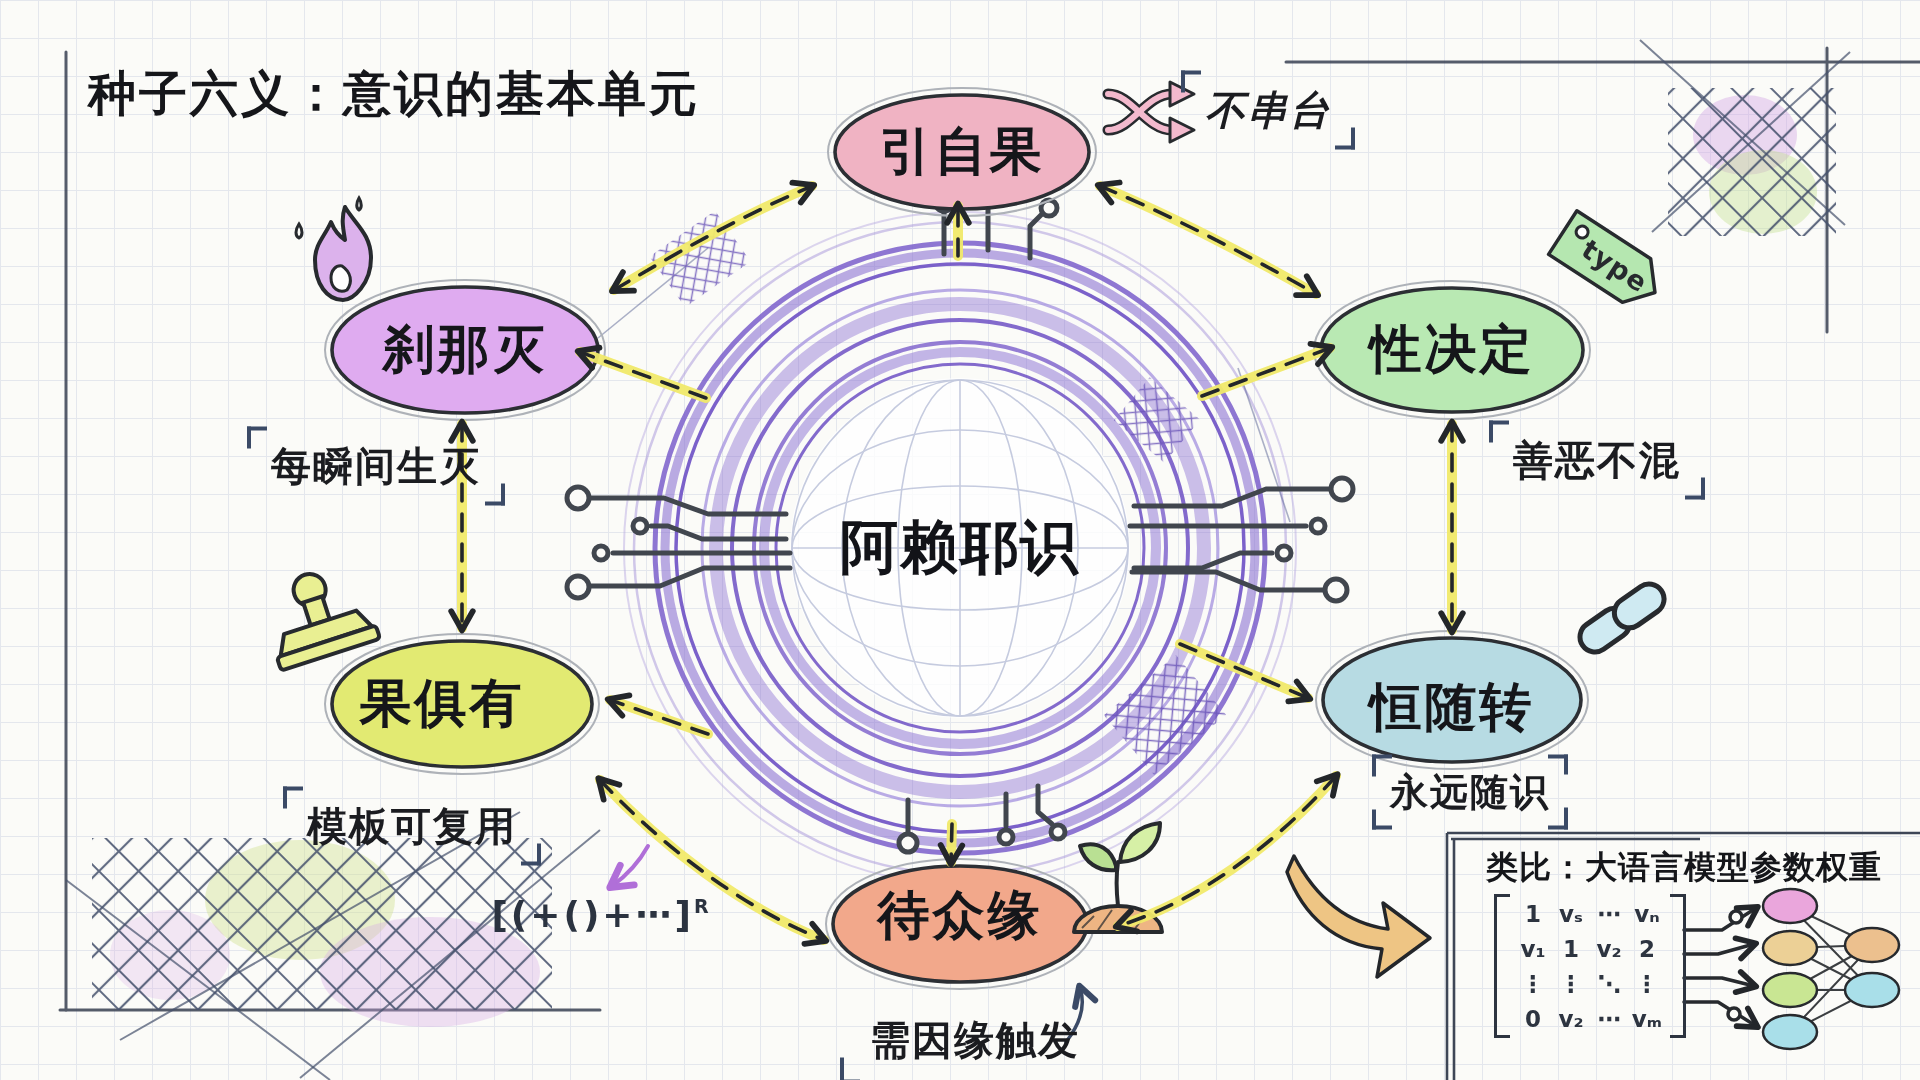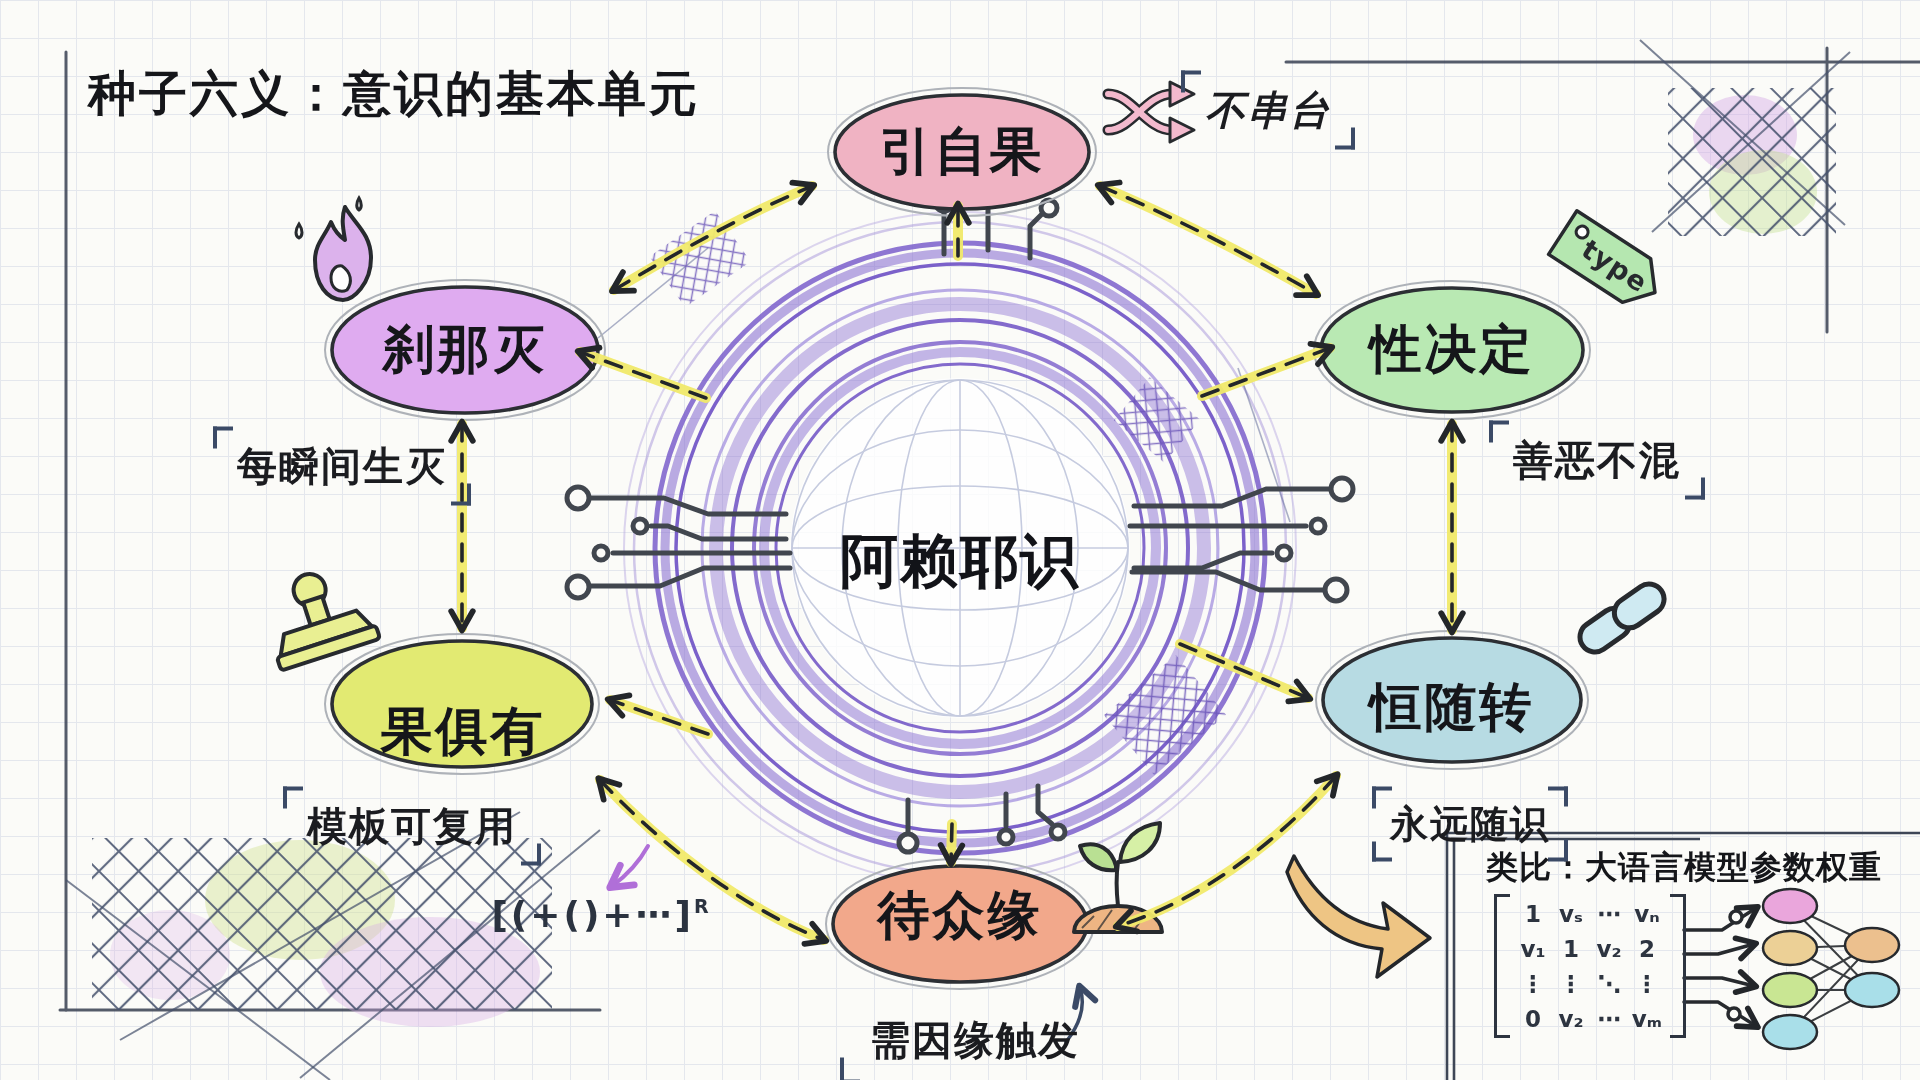--- a/index.html
+++ b/index.html
@@ -8,21 +8,21 @@
     background-color:#fbfbf8;
     background-image:
       linear-gradient(#e4e7ed 1.5px, transparent 1.5px),
       linear-gradient(90deg,#e4e7ed 1.5px, transparent 1.5px);
     background-size:38px 38px;
     font-family:"DejaVu Sans",sans-serif;color:#17181c;
   }
   .stage svg{position:absolute;left:0;top:0;}
   .txt{position:absolute;white-space:nowrap;font-weight:bold;}
   .page-title{left:88px;top:62px;font-size:48px;letter-spacing:3px;color:#15161a;}
-  .center-label{left:960px;top:548px;transform:translate(-50%,-50%);font-size:58px;letter-spacing:2px;color:#121318;margin-top:14px;}
+  .center-label{left:960px;top:548px;transform:translate(-50%,-50%);font-size:58px;letter-spacing:2px;color:#121318;}
   .nlabel{transform:translate(-50%,-50%);font-size:52px;letter-spacing:3px;color:#15161a;}
   .ann{transform:translate(-50%,-50%);font-size:40px;letter-spacing:2px;color:#1b1c20;}
   .ann::before{content:"";position:absolute;left:-24px;top:-12px;width:16px;height:18px;
     border-left:4.5px solid #3b4a66;border-top:4.5px solid #3b4a66;}
   .ann::after{content:"";position:absolute;right:-24px;bottom:-12px;width:16px;height:18px;
     border-right:4.5px solid #3b4a66;border-bottom:4.5px solid #3b4a66;}
   .ann--box{font-size:38px;padding:4px 10px;}
   .ann--box::before{left:-8px;top:-8px;}
   .ann--box::after{right:-8px;bottom:-8px;}
   .ann--box .inner::before{content:"";position:absolute;right:-8px;top:-8px;width:16px;height:16px;
@@ -298,29 +298,29 @@
     </g>
   </svg>
 
   <div class="txt page-title">种子六义：意识的基本单元</div>
 
   <div class="txt center-label">阿赖耶识</div>
 
   <div class="txt nlabel" style="left:962px;top:152px;">引自果</div>
   <div class="txt nlabel" style="left:465px;top:350px;">刹那灭</div>
   <div class="txt nlabel" style="left:1452px;top:350px;">性决定</div>
-  <div class="txt nlabel" style="left:463px;top:704px;margin-top:28px;">果俱有</div>
+  <div class="txt nlabel" style="left:442px;top:704px;">果俱有</div>
   <div class="txt nlabel" style="left:1452px;top:700px;margin-top:8px;">恒随转</div>
   <div class="txt nlabel" style="left:960px;top:916px;">待众缘</div>
 
   <div class="txt ann" style="left:1268px;top:110px;font-style:italic;">不串台</div>
-  <div class="txt ann" style="left:342px;top:466px;">每瞬间生灭</div>
+  <div class="txt ann" style="left:376px;top:466px;">每瞬间生灭</div>
   <div class="txt ann" style="left:1597px;top:460px;">善恶不混</div>
   <div class="txt ann" style="left:412px;top:826px;">模板可复用</div>
-  <div class="txt ann ann--box" style="left:1470px;top:824px;">
+  <div class="txt ann ann--box" style="left:1470px;top:792px;">
     <span class="inner">永远随识</span>
   </div>
   <div class="txt ann ann--bl" style="left:975px;top:1020px;margin-top:20px;">需因缘触发</div>
 
   <div class="txt tag-word">type</div>
 
   <div class="txt formula">
     <span>[(+()+⋯]</span><sup>R</sup>
   </div>
 

